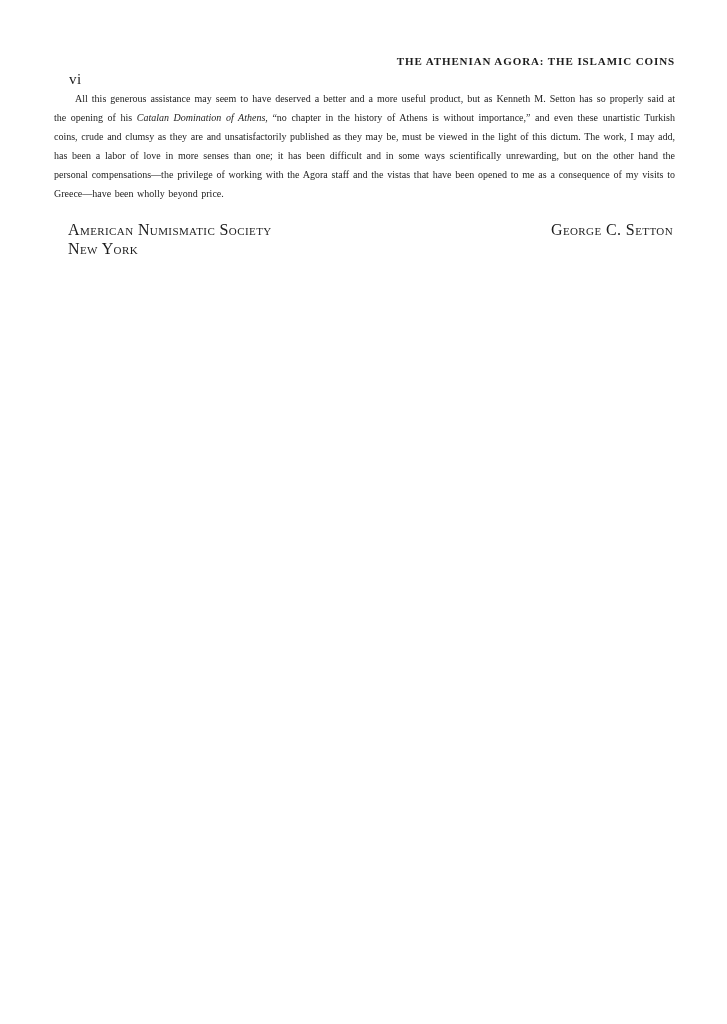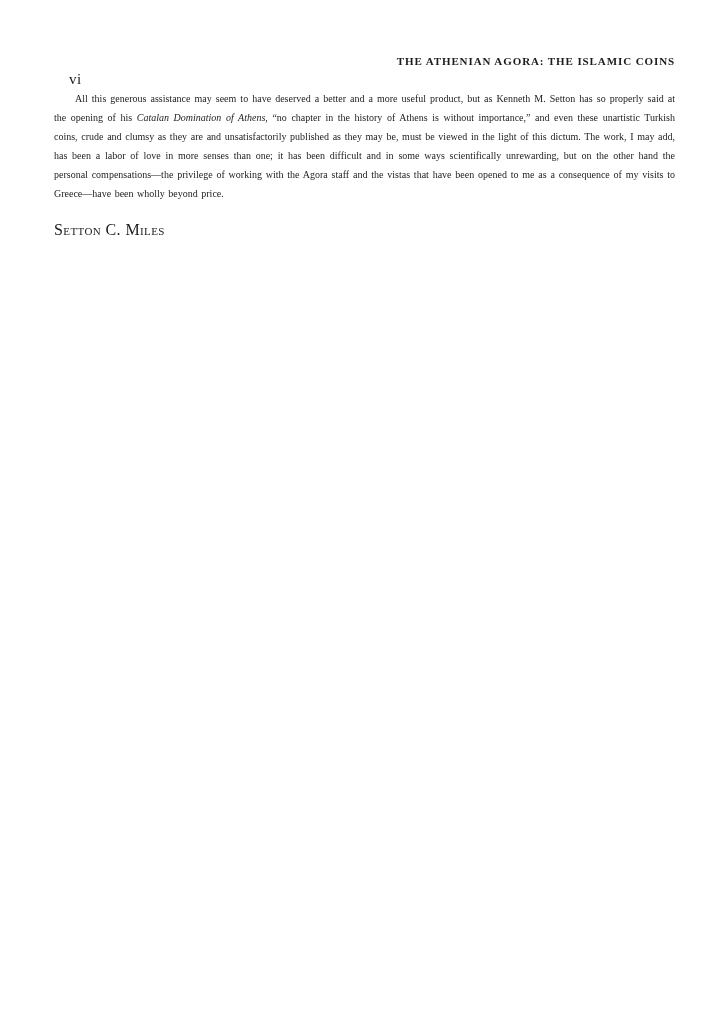--- a/index.html
+++ b/index.html
@@ -82,18 +82,22 @@
 
     <header class="page-header">
       <span class="page-number">vi</span>
       <span class="running-head">THE ATHENIAN AGORA: THE ISLAMIC COINS</span>
     </header>
 
     <main>
       <p class="paragraph"><span>All this generous assistance may seem to have deserved a better and a more useful product, but as Kenneth M. Setton has so properly said at the opening of his </span><span class="italic">Catalan Domination of Athens,</span><span> “no chapter in the history of Athens is without importance,” and even these unartistic Turkish coins, crude and clumsy as they are and unsatisfactorily published as they may be, must be viewed in the light of this dictum. The work, I may add, has been a labor of love in more senses than one; it has been difficult and in some ways scientifically unrewarding, but on the other hand the personal compensations—the privilege of working with the Agora staff and the vistas that have been opened to me as a consequence of my visits to Greece—have been wholly beyond price.</span></p>
 
       <div class="signature">
-        <div class="signature-right smallcaps">Setton C. Miles</div>
+        <div class="signature-left">
+          <div class="smallcaps">American Numismatic Society</div>
+          <div class="smallcaps">New York</div>
+        </div>
+        <div class="signature-right smallcaps">George C. Setton</div>
       </div>
     </main>
 
   </div>
 </div>
 
 </body></html>

